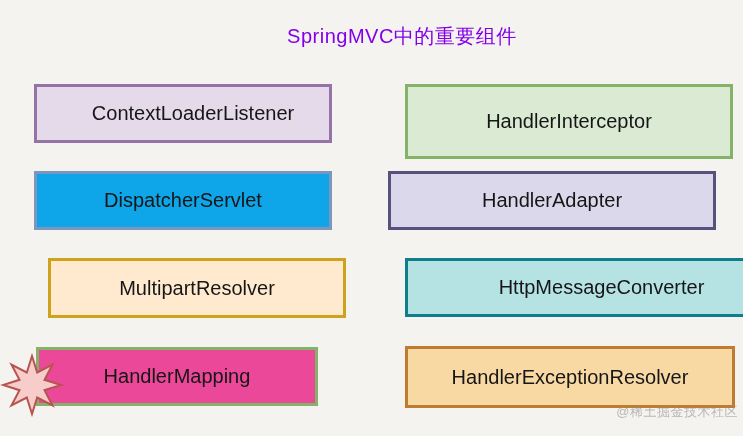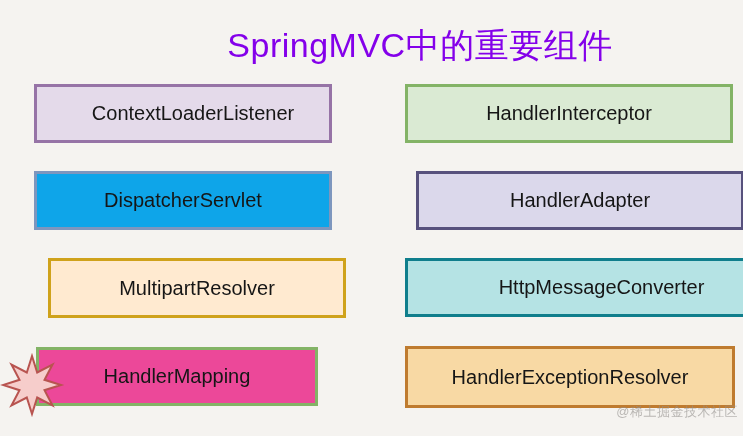--- a/index.html
+++ b/index.html
@@ -10,23 +10,23 @@
   .stage {
     position: relative;
     width: 743px;
     height: 436px;
     overflow: hidden;
     background: #F5F3F0;
   }
   .diagram-title {
     position: absolute;
     top: 23px;
-    left: 420px;
+    left: 402px;
     transform: translateX(-50%);
-    font-size: 34px;
+    font-size: 20px;
     font-weight: 400;
     letter-spacing: 0.5px;
     white-space: nowrap;
     color: #8400EA;
   }
   .box {
     position: absolute;
     box-sizing: border-box;
     border: 3px solid #888;
     display: flex;
@@ -35,22 +35,22 @@
     font-size: 20px;
     color: #161616;
     white-space: nowrap;
   }
   
   .pos-r1-left  { left: 34px;  top: 84px;  width: 298px; height: 59px; padding-left: 20px; }
   .pos-r2-left  { left: 34px;  top: 171px; width: 298px; height: 59px; }
   .pos-r3-left  { left: 48px;  top: 258px; width: 298px; height: 60px; }
   .pos-r4-left  { left: 36px;  top: 347px; width: 282px; height: 59px; }
   
-  .pos-r1-right { left: 405px; top: 84px;  width: 328px; height: 59px; }
-  .pos-r2-right { left: 416px; top: 171px; width: 328px; height: 59px; }
+  .pos-r1-right { left: 405px; top: 84px;  width: 328px; height: 75px; }
+  .pos-r2-right { left: 388px; top: 171px; width: 328px; height: 59px; }
   .pos-r3-right { left: 405px; top: 258px; width: 393px; height: 59px; align-items: center; }
   .pos-r4-right { left: 405px; top: 346px; width: 330px; height: 62px; }
   .star-svg {
     position: absolute;
     left: 1px;
     top: 354px;
     width: 62px;
     height: 62px;
     overflow: visible;
   }

